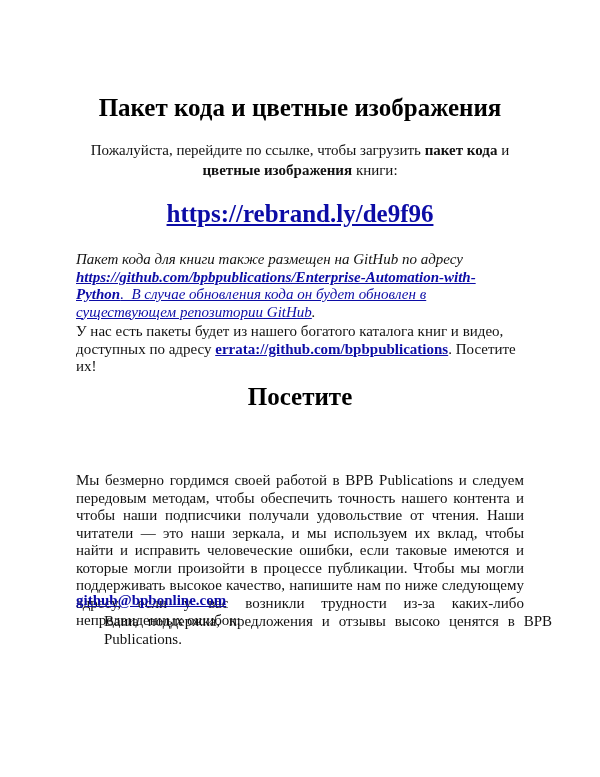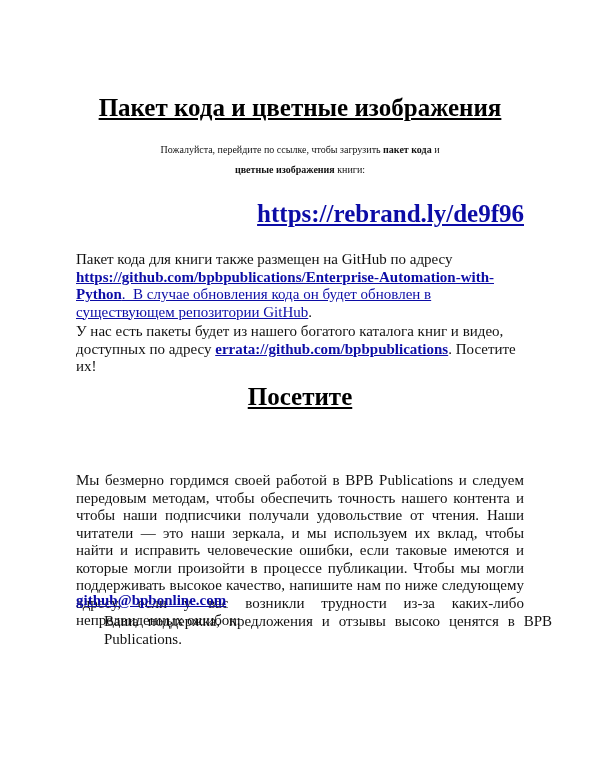--- a/index.html
+++ b/index.html
@@ -1,29 +1,29 @@
 <!DOCTYPE html>
 <html><head>
 <meta charset="utf-8">
 <style>
   html, body { margin: 0; padding: 0; background: #ffffff; }
   body { width: 600px; height: 777px; position: relative; overflow: hidden;
          font-family: "Liberation Serif", "DejaVu Serif", serif; color: #111; }
   .page { position: absolute; left: 76px; top: 0; width: 448px; }
   h1 { position: absolute; left: 0; width: 448px; text-align: center; font-weight: bold;
-       margin: 0; font-size: 25px; line-height: 30px; color: #000; text-decoration: underline; }
+       margin: 0; font-size: 25px; line-height: 30px; color: #000; }
   .t1 { top: 93px; }
   .t2 { top: 382px; }
   .intro { position: absolute; top: 140px; left: 0; width: 448px; text-align: center;
-           font-size: 10px; line-height: 20px; }
-  .biglink { position: absolute; top: 199px; left: 0; width: 448px; text-align: right;
+           font-size: 15px; line-height: 20px; }
+  .biglink { position: absolute; top: 199px; left: 0; width: 448px; text-align: center;
              font-size: 25px; line-height: 30px; font-weight: bold; }
   a, .lnk { color: #0c0ca6; text-decoration: underline; }
   .p { position: absolute; left: 0; width: 448px; font-size: 15px; line-height: 17.5px; }
-  .pgh { top: 251px; }
+  .pgh { top: 251px; font-style: italic; }
   .pcat { top: 323px; }
   .perr { top: 448px; text-align: justify; text-align-last: left; margin-top: 24px; }
   .pmail { top: 592px; font-weight: bold; }
   .pthanks { top: 613px; text-align: justify; text-align-last: left; margin-left: 28px; }
   b { font-weight: bold; }
 </style>
 </head>
 <body>
 
 <div class="page">

